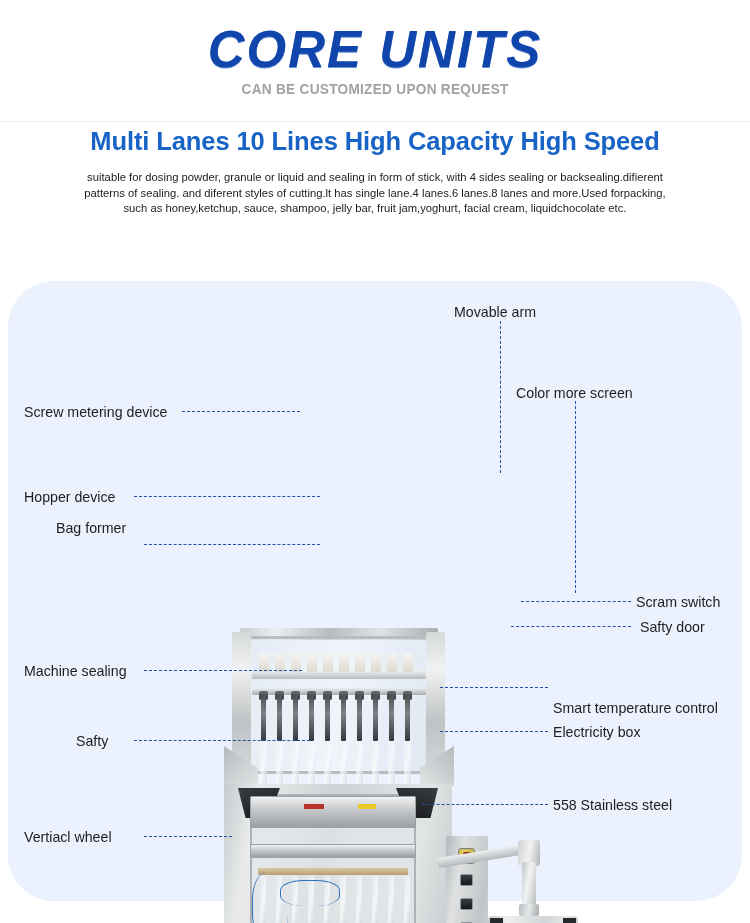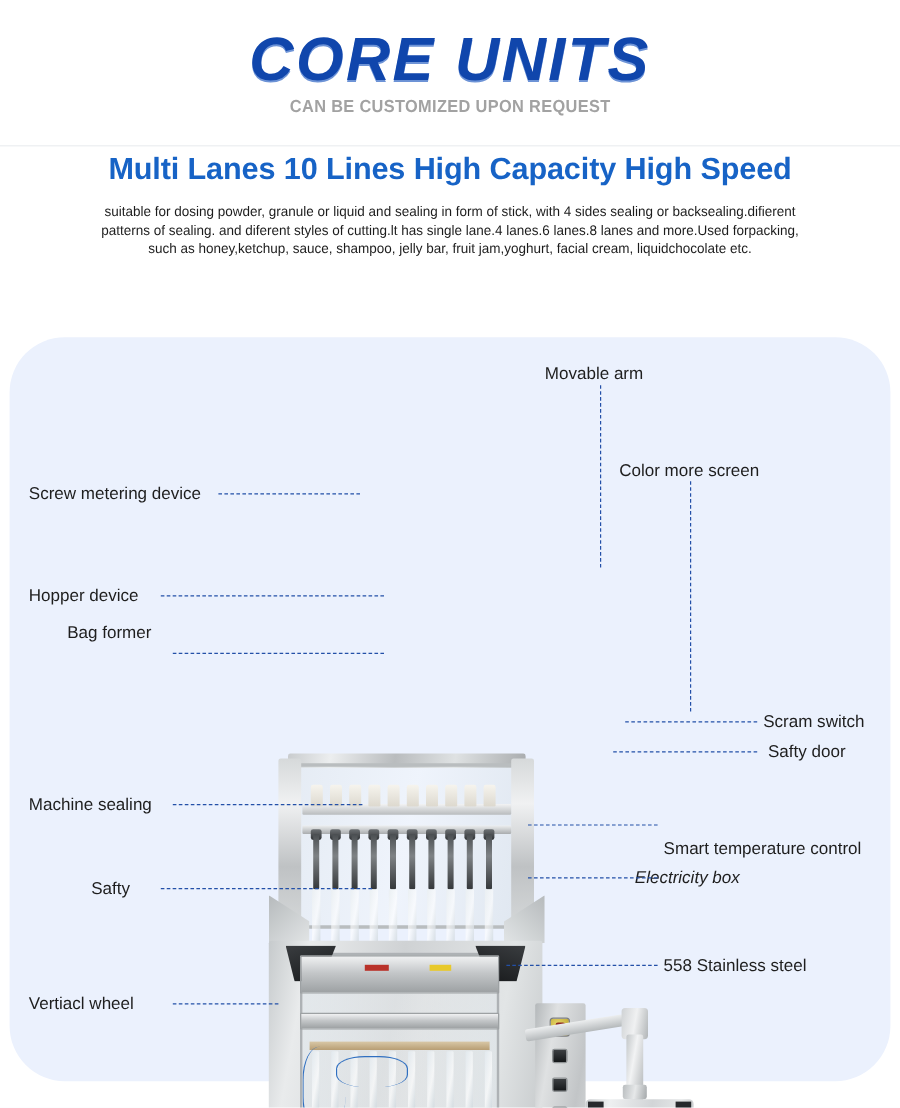--- a/index.html
+++ b/index.html
@@ -317,20 +317,20 @@
 
     <div class="lbl" style="left:628px; top:314px;">Scram switch</div>
     <div class="lead" style="left:513px; top:320px; width:110px;"></div>
 
     <div class="lbl" style="left:632px; top:339px;">Safty door</div>
     <div class="lead" style="left:503px; top:345px; width:120px;"></div>
 
     <div class="lbl" style="left:545px; top:400px;margin-top:20px;">Smart temperature control</div>
     <div class="lead" style="left:432px; top:406px; width:108px;"></div>
 
-    <div class="lbl" style="left:521px; top:444px;font-style:italic;">Electricity box</div>
+    <div class="lbl" style="left:545px; top:444px;">Electricity box</div>
     <div class="lead" style="left:432px; top:450px; width:108px;"></div>
 
     <div class="lbl" style="left:545px; top:517px;">558 Stainless steel</div>
     <div class="lead" style="left:414px; top:523px; width:126px;"></div>
 
   </div>
 </div>
 
 </body></html>

